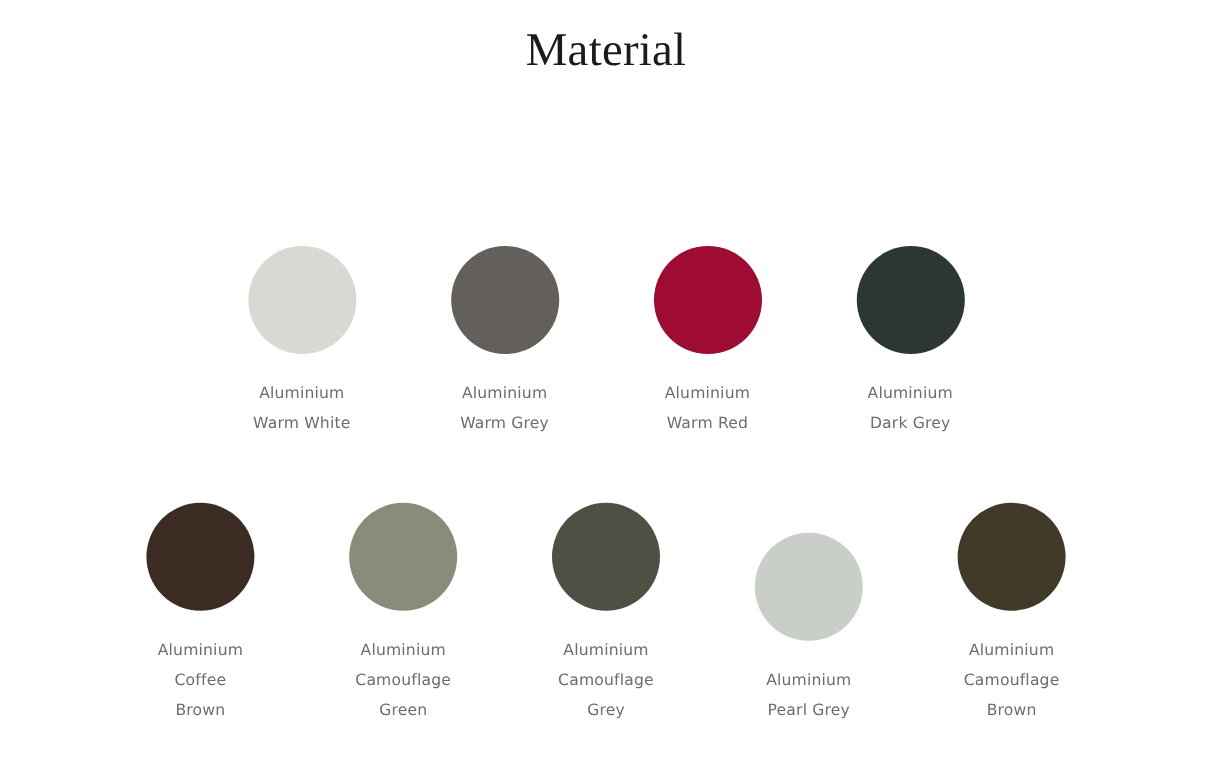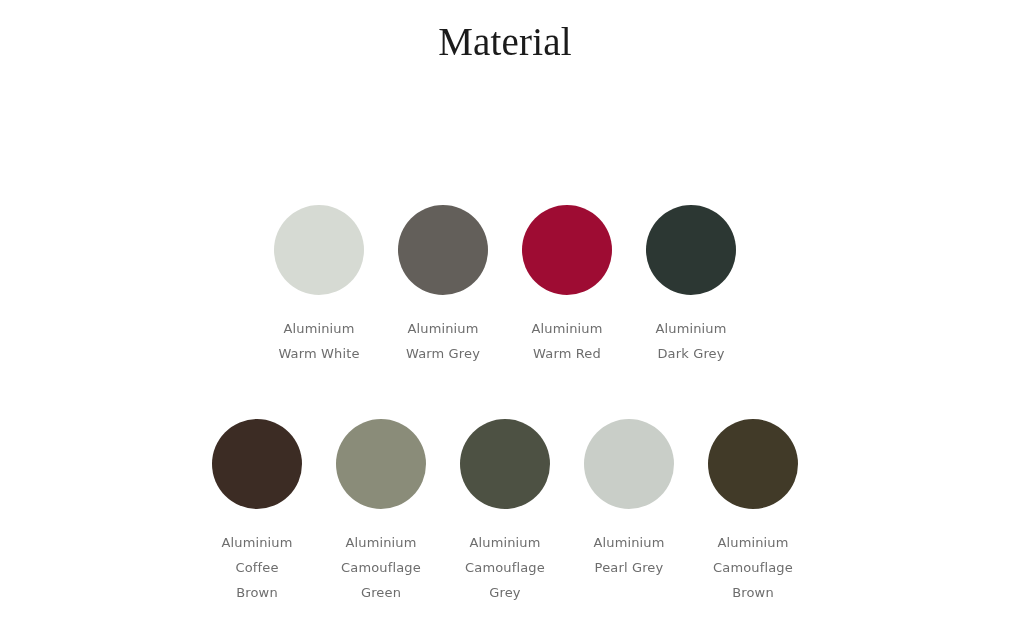--- a/index.html
+++ b/index.html
@@ -39,21 +39,22 @@
     width: 1010px;
     height: 640px;
   }
   .swatch-row {
     position: absolute;
     left: 0;
     width: 1010px;
     display: flex;
     flex-direction: row;
     justify-content: center;
-    align-items: flex-start;
+    align-items: flex-end;
+    gap: 45px;
   }
   .swatch-row.row-1 { top: 205px; }
   .swatch-row.row-2 { top: 419px; }
 
   .swatch-item {
     width: 124px;
     display: flex;
     flex-direction: column;
     align-items: center;
   }

